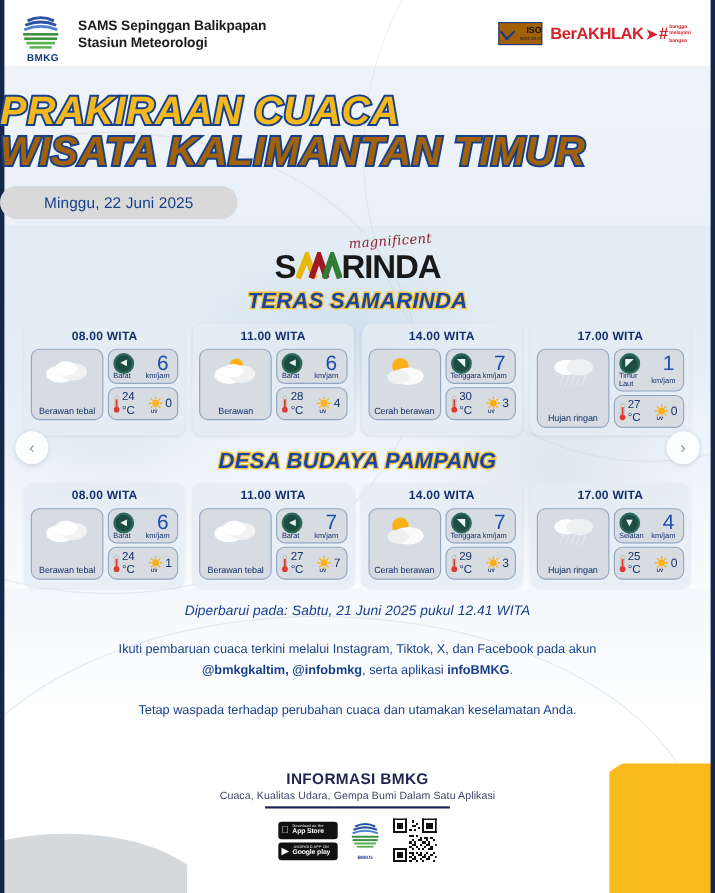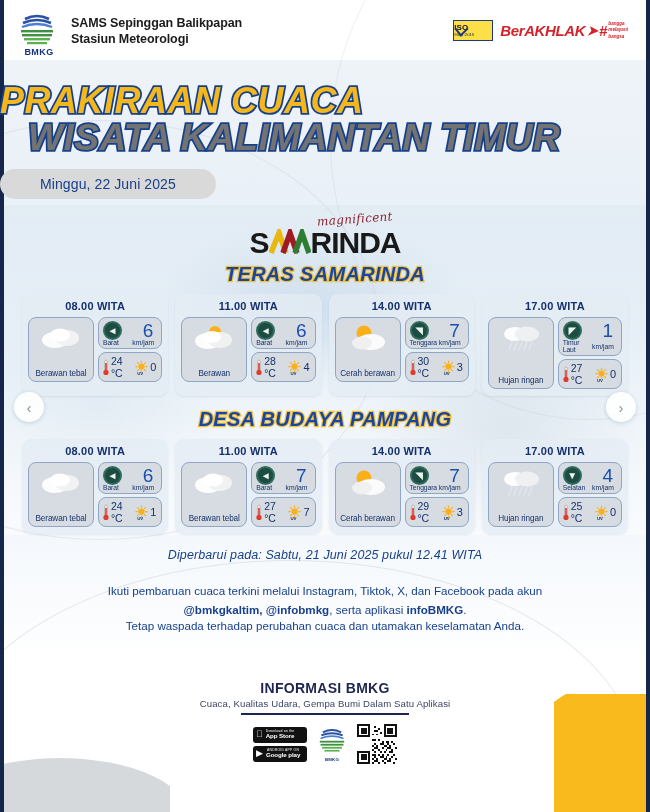--- a/index.html
+++ b/index.html
@@ -66,46 +66,46 @@
   .bmkg-word {
     font-size:9px; font-weight:bold; color:#13357e; letter-spacing:.4px;
     margin-top:1px;
   }
   .brand-txt { padding-top:3px; }
   .brand-txt div {
     font-size:12.5px; font-weight:bold; color:#1b1b1b; line-height:1.28; letter-spacing:-.1px;
   }
   .header-right { display:flex; align-items:center; gap:7px; padding-top:8px; }
   .iso-badge {
-    width:40px; height:21px; border:1.4px solid #1b3a8c; background:#fde047;
-    display:flex; flex-direction:column; align-items:flex-start; justify-content:center;
+    width:40px; height:21px; border:1.4px solid #1b3a8c; background:#a16207;
+    display:flex; flex-direction:column; align-items:flex-end; justify-content:center;
     position:relative; overflow:hidden;
   }
   .iso-badge .iso-t { font-size:8px; font-weight:bold; color:#111; line-height:1; }
   .iso-badge .iso-s { font-size:4.2px; color:#222; line-height:1.2; }
   .iso-badge .iso-tick {
     position:absolute; left:2px; top:3px; width:11px; height:10px;
     border-left:2px solid #1b3a8c; border-bottom:2px solid #1b3a8c;
     transform:rotate(-45deg) skewX(-6deg);
   }
-  .berakhlak { display:flex; align-items:center; gap:2px;font-style:italic; }
+  .berakhlak { display:flex; align-items:center; gap:2px; }
   .berakhlak .ba-txt { font-size:15px; font-weight:bold; color:#d4232a; letter-spacing:-.4px; }
   .ba-logo { display:flex; align-items:center; gap:1px; }
   .ba-arrow { font-size:13px; color:#d4232a; font-weight:bold; line-height:1; }
   .ba-hash { font-size:15px; color:#d4232a; font-weight:bold; line-height:1; }
   .ba-sub { font-size:4.6px; color:#d4232a; font-weight:bold; line-height:1.35; }
 
   
   .title-wrap { position:relative; margin-top:16px; }
   .title-l1, .title-l2 {
     font-size:36px; font-weight:bold; font-style:italic; letter-spacing:.5px;
     line-height:1.03; -webkit-text-stroke:3.5px #17408b; paint-order:stroke fill;
   }
   .title-l1 { color:#F5B81C; }
-  .title-l2 { color:#737373; font-size:37px;padding-left:28px; }
+  .title-l2 { color:#a16207; font-size:37px; }
   .date-pill {
     display:inline-block; margin-top:12px; padding:7px 40px;
     background:#d9d9d9; border-radius:16px;
     font-size:14px; color:#17408b; font-weight:normal; letter-spacing:.1px;
   }
 
   
   .sam-logo { position:relative; text-align:center; margin-top:16px; height:42px; }
   .sam-magnificent {
     position:absolute; left:50%; top:-3px; transform:translateX(-8px) rotate(-4deg);
@@ -191,21 +191,21 @@
   .updated {
     position:relative; text-align:center; margin-top:14px;
     font-size:12.5px; font-style:italic; color:#17408b; letter-spacing:.1px;
   }
   .follow {
     position:relative; text-align:center; margin-top:20px;
     font-size:11.6px; color:#17408b; line-height:1.6;
   }
   .follow b { font-weight:bold; }
   .warn {
-    position:relative; text-align:center; 
+    position:relative; text-align:center; margin-top:20px;
     font-size:11.6px; color:#17408b;
   }
 
   
   .info-block { position:relative; text-align:center; margin-top:48px; }
   .info-title { font-size:14px; font-weight:bold; color:#1d2550; letter-spacing:.3px; }
   .info-sub { font-size:9.6px; color:#3a4668; margin-top:2px; letter-spacing:.1px; }
   .info-rule { width:168px; height:2px; background:#1d2550; margin:4px auto 0; }
   .store-row { display:flex; align-items:center; justify-content:center; gap:8px; margin-top:9px; }
   .badges { display:flex; flex-direction:column; gap:3px; }

